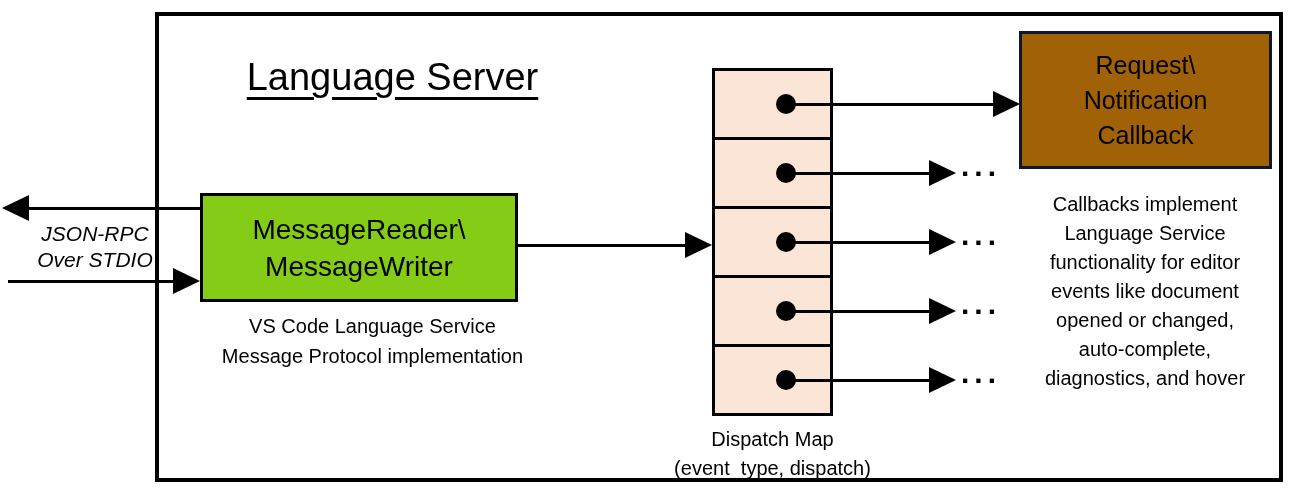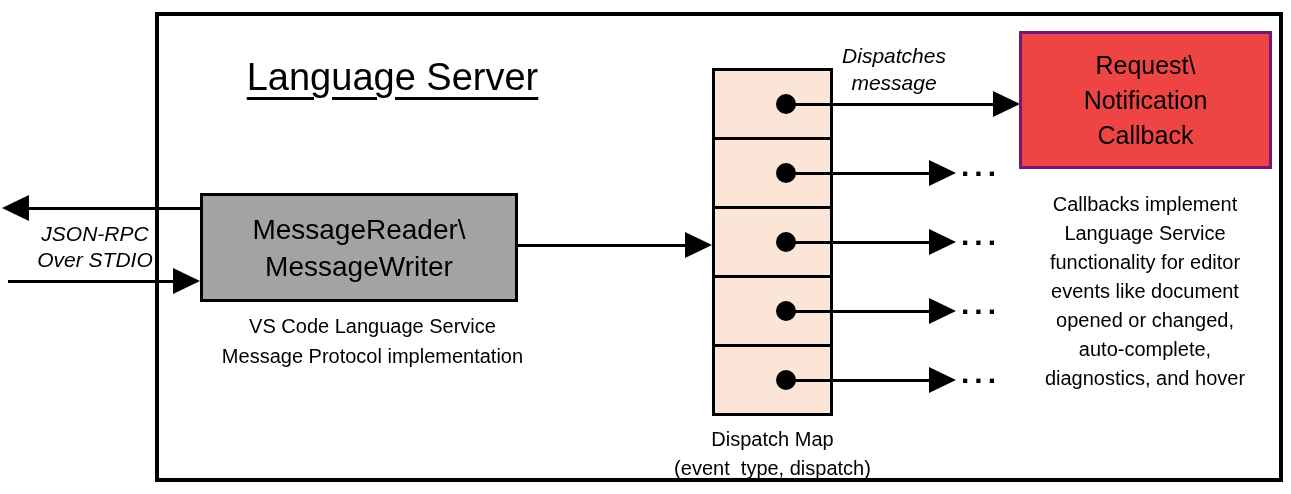--- a/index.html
+++ b/index.html
@@ -50,21 +50,21 @@
   
   #stdio-out-line { left: 28px; top: 207px; width: 172px; }
   #stdio-out-head { left: 2px;  top: 195px; }
   #stdio-in-line  { left: 8px;  top: 280px; width: 166px; }
   #stdio-in-head  { left: 173px; top: 268px; }
   #label-json-rpc { left: 25px; top: 221px; width: 140px; font-size: 21px; line-height: 26px; }
 
   
   #message-reader-box {
     left: 200px; top: 193px; width: 318px; height: 109px;
-    background: #a3a3a3; border: 3px solid #000;
+    background: #84cc16; border: 3px solid #000;
     display: flex; align-items: center; justify-content: center;
   }
   #message-reader-label { position: static; font-size: 28px; line-height: 37px; }
   #message-reader-caption { left: 200px; top: 311px; width: 345px; font-size: 20px; line-height: 30px; }
 
   
   #lookup-line { left: 518px; top: 244px; width: 170px; }
   #lookup-head { left: 685px; top: 232px; }
   #label-lookup { left: 512px; top: 156px; width: 186px; font-size: 21px; line-height: 27px; }
 
@@ -90,21 +90,21 @@
     position: absolute; left: 246px; top: calc(50% - 22px);
     font-size: 30px; font-weight: bold; line-height: 30px;
     letter-spacing: 5px; white-space: nowrap;
   }
   #label-dispatches { left: 826px; top: 42px; width: 136px; font-size: 21px; line-height: 27px; }
   #dispatch-map-caption { left: 650px; top: 425px; width: 245px; font-size: 20px; line-height: 29px; }
 
   
   #callback-box {
     left: 1019px; top: 31px; width: 253px; height: 138px;
-    background: #ef4444; border: 3px solid #701a75;
+    background: #a16207; border: 3px solid #0f172a;
     display: flex; align-items: center; justify-content: center;
   }
   #callback-label { position: static; font-size: 25px; line-height: 35px; }
   #callback-caption { left: 1004px; top: 190px; width: 282px; font-size: 20px; line-height: 29px; }
 </style>
 </head>
 <body>
 
 <div id="stage">
 
@@ -152,22 +152,20 @@
       <div class="ah-right row-head to-ellipsis"></div>
       <div class="ellipsis">...</div>
     </div>
     <div class="dispatch-cell">
       <div class="dot"></div>
       <div class="row-line to-ellipsis"></div>
       <div class="ah-right row-head to-ellipsis"></div>
       <div class="ellipsis">...</div>
     </div>
   </div>
-  <div id="label-dispatches" class="txt italic">Dispatches
-message</div>
   <div id="dispatch-map-caption" class="txt">Dispatch Map
 (event_type, dispatch)</div>
 
   <div id="callback-box" class="abs">
     <div id="callback-label" class="txt">Request\
 Notification
 Callback</div>
   </div>
   <div id="callback-caption" class="txt">Callbacks implement
 Language Service

